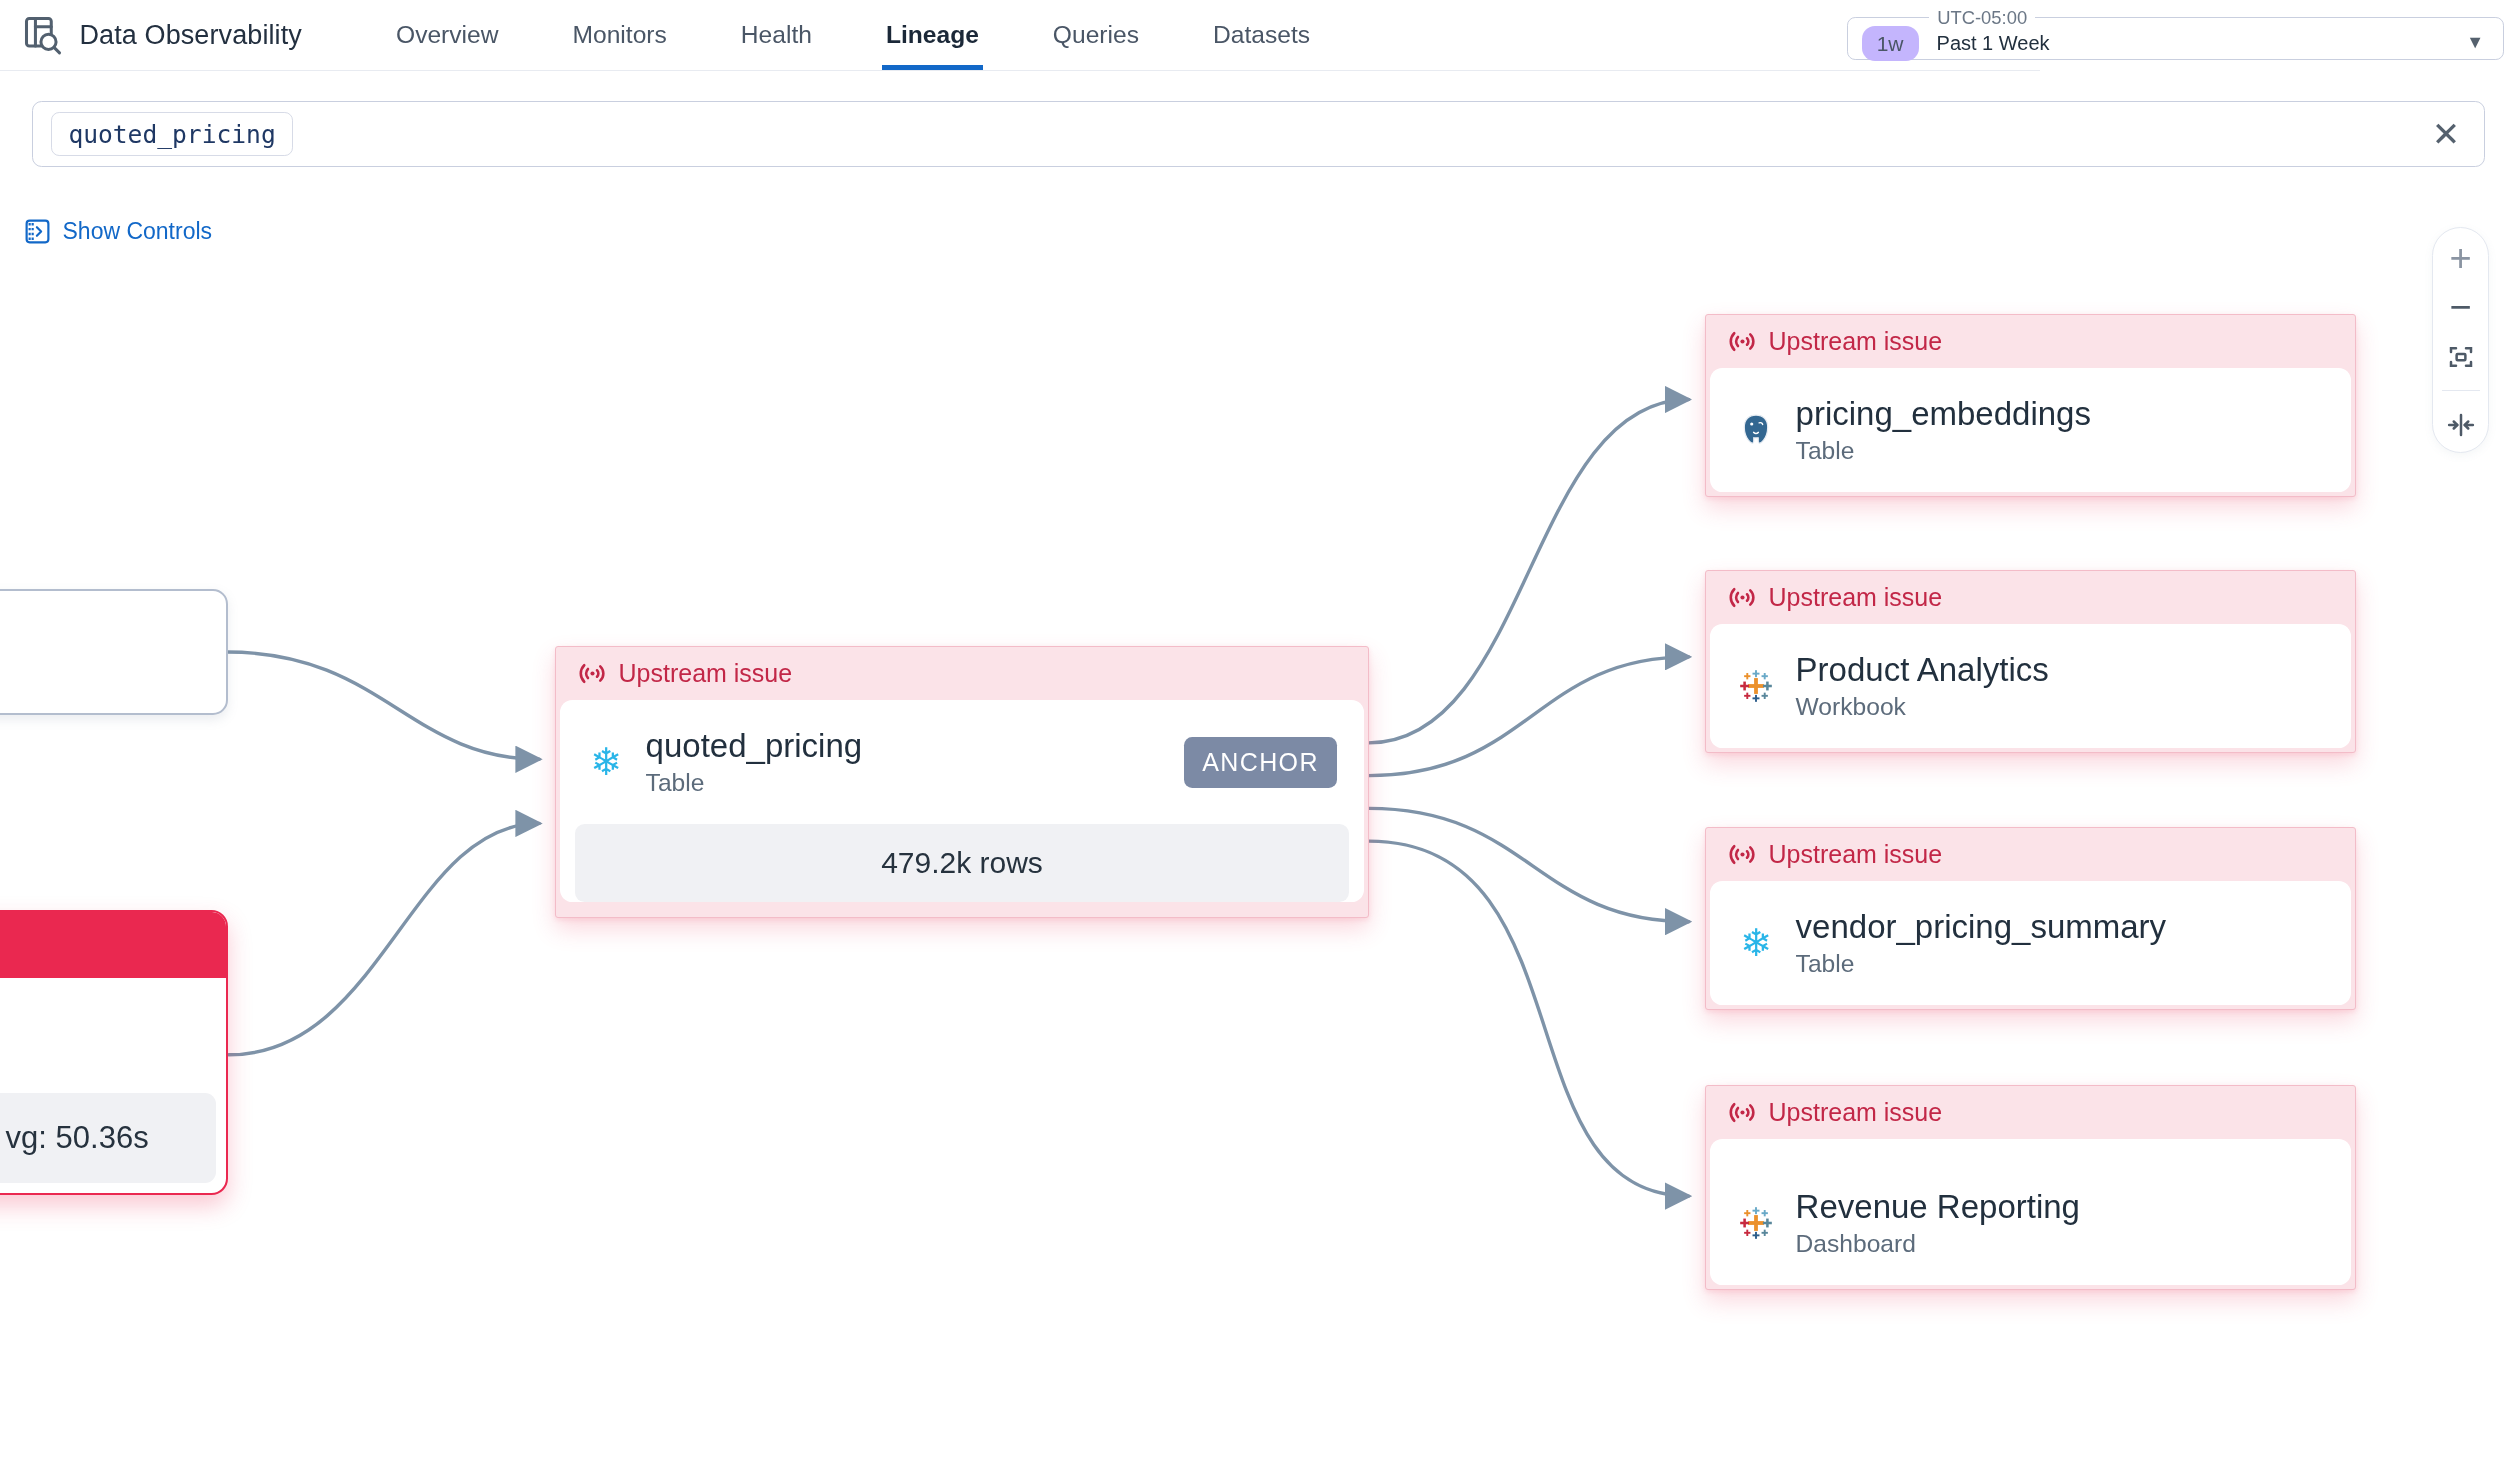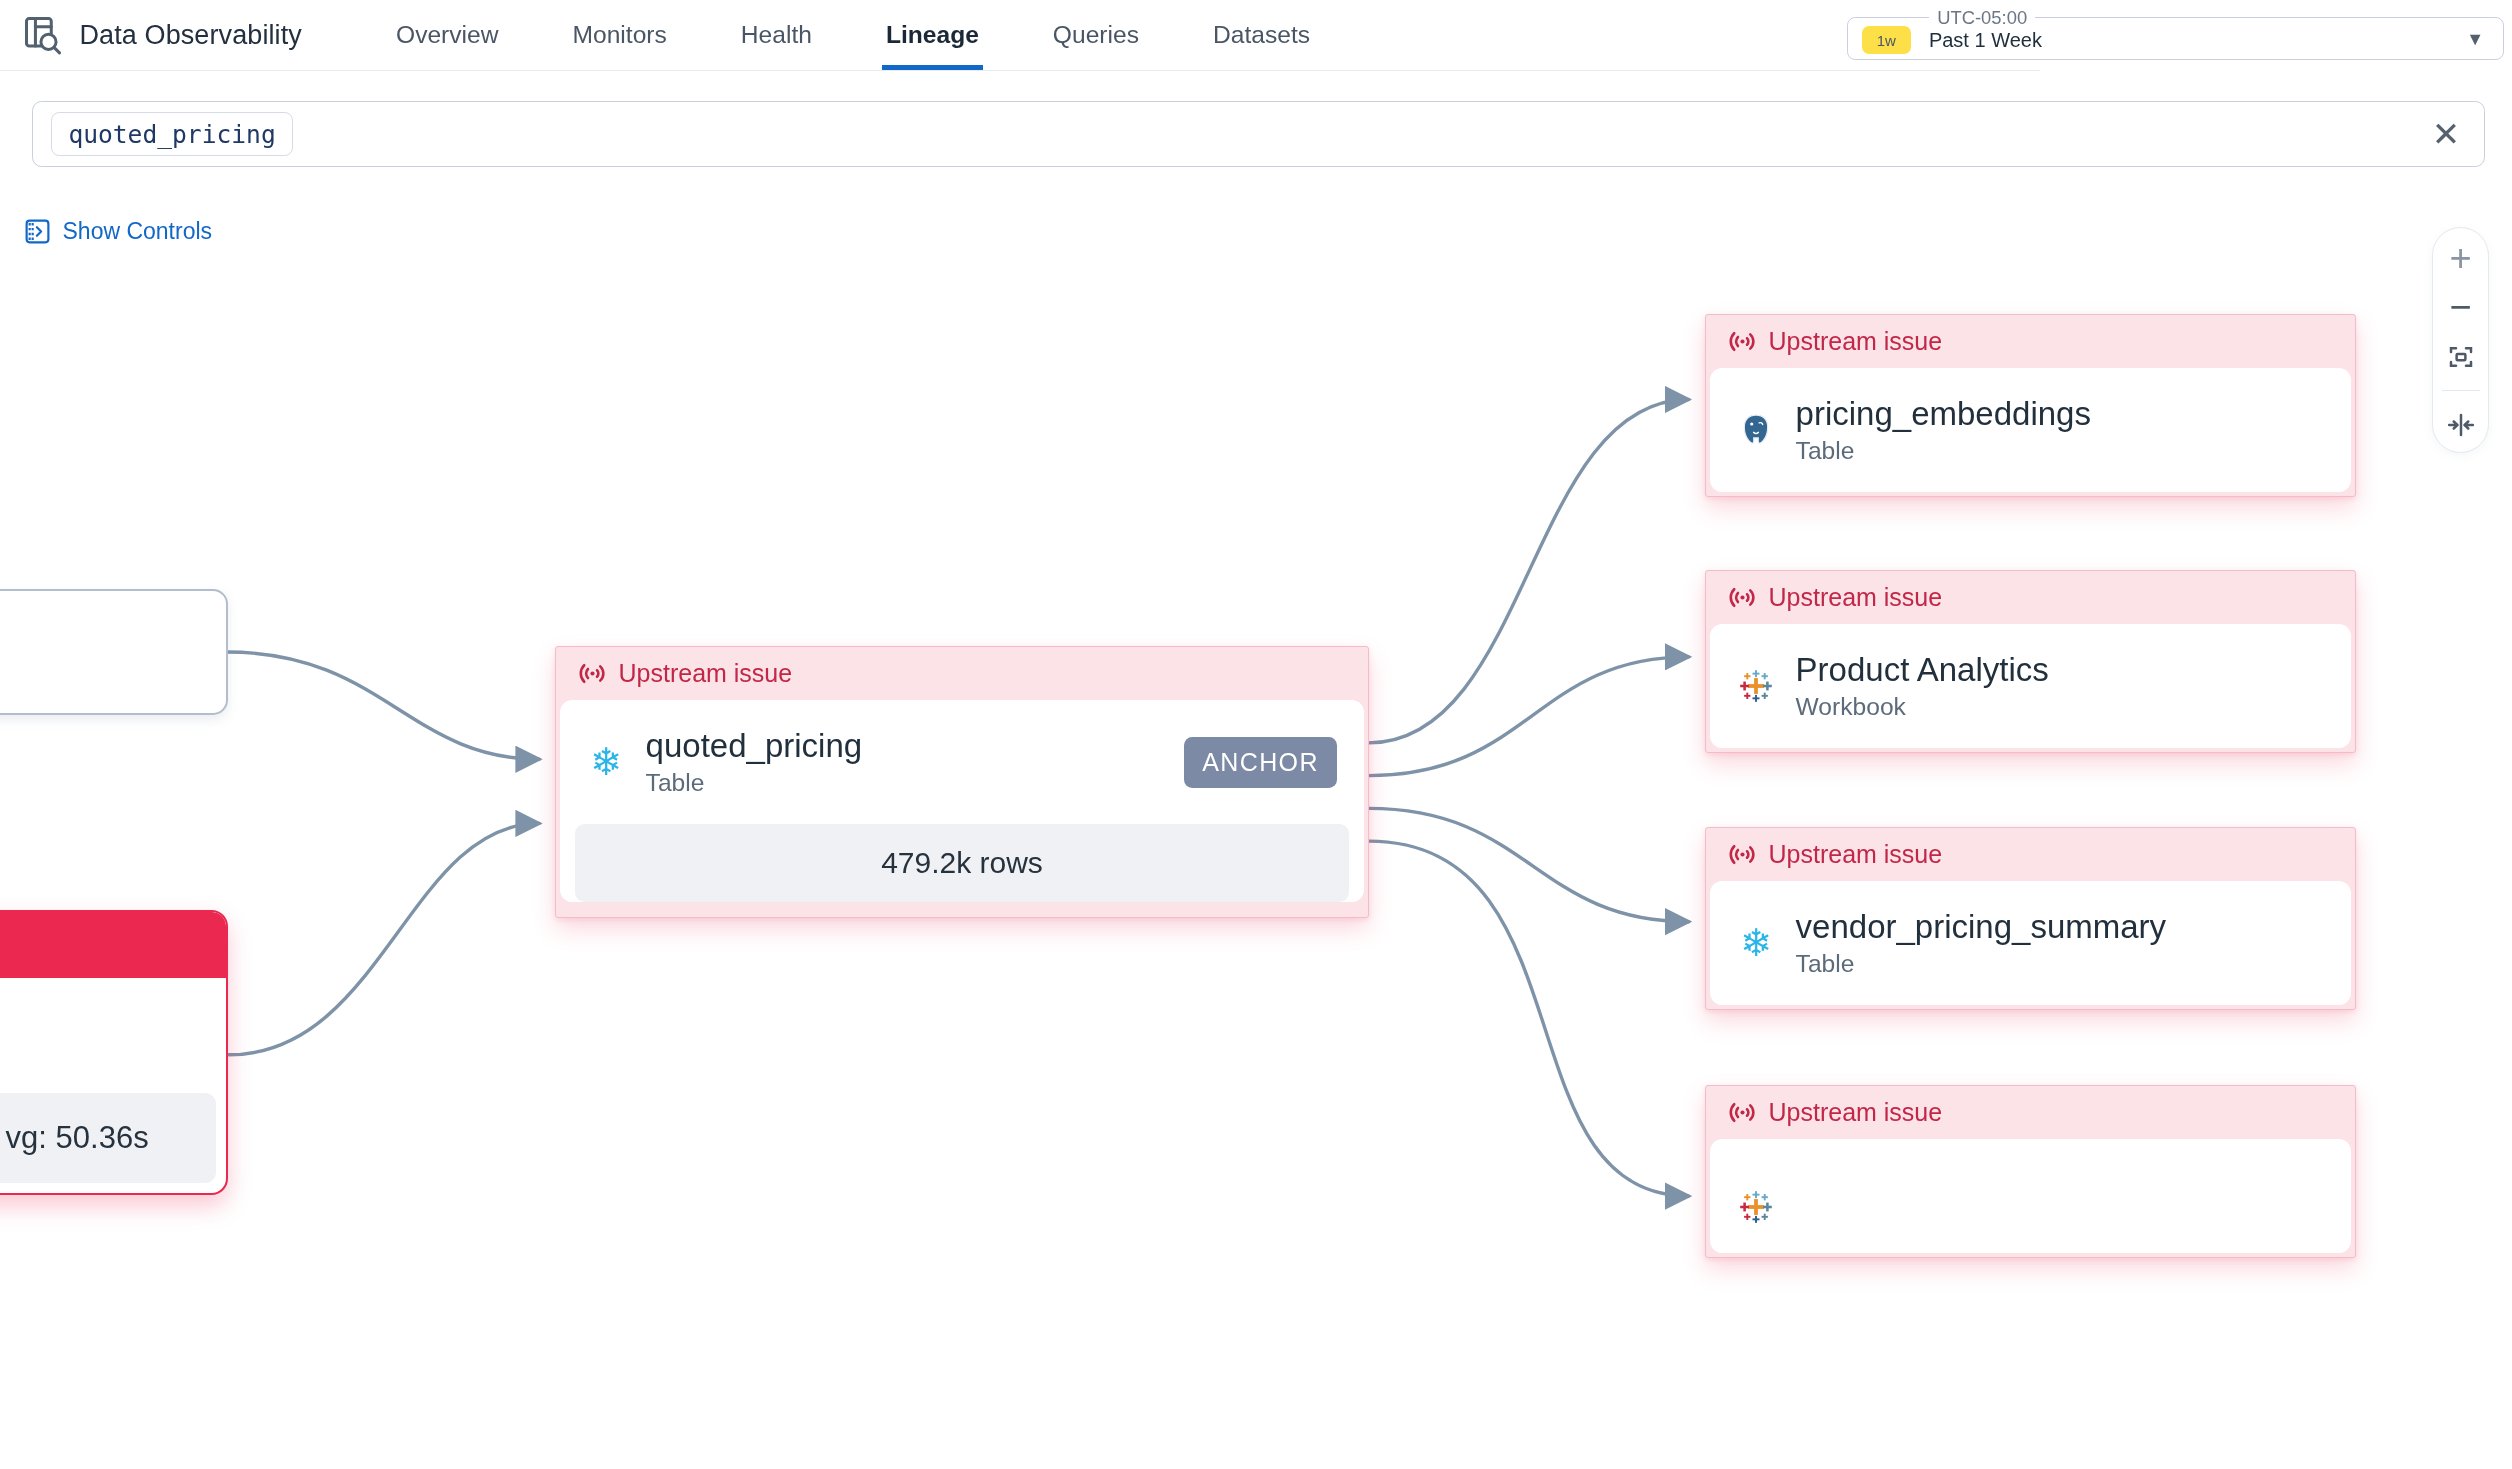--- a/index.html
+++ b/index.html
@@ -39,21 +39,21 @@
   .tabs{position:absolute;left:396px;top:0;height:70px;display:flex;gap:74px;align-items:center;}
   .tab{position:relative;height:70px;display:flex;align-items:center;font-size:24.6px;color:var(--nav-text);cursor:pointer;}
   .tab.active{color:var(--nav-active);font-weight:600;}
   .tab.active::after{content:"";position:absolute;left:-4.1px;right:-4.1px;bottom:0;height:5.5px;background:var(--accent-blue);}
   .time-range{
     position:absolute;left:1847px;top:6.8px;width:657px;height:53px;
     border:1.4px solid var(--border-light);border-radius:8.2px;margin:0;padding:0 0 4.1px 0;
   }
   .time-range legend{margin-left:81px;padding:0 8.2px;font-size:18.4px;color:#6B7786;}
   .time-inner{display:flex;align-items:center;gap:18px;padding-left:13.7px;margin-top:-2.7px;}
-  .badge-1w{background:#fde047;border-radius:7px;padding:5.5px 15px;font-size:15px;color:#4A5666;}
+  .badge-1w{background:#c4b5fd;border-radius:13px;padding:5.5px 15px;font-size:21px;color:#4A5666;}
   .time-label{font-size:20px;color:#22303E;}
   .caret{margin-left:auto;margin-right:19px;font-size:18px;color:#55616E;margin-top:-1.4px;}
 
   
   .searchbar{
     position:absolute;left:32px;top:101px;width:2453px;height:66px;
     border:1.4px solid var(--border-light);border-radius:9.6px;background:#fff;
     display:flex;align-items:center;
   }
   .chip{
@@ -418,20 +418,24 @@
           <g fill="#EB912C">
               <rect x="5.9" y="3.8" width="1.2" height="4"></rect>
               <rect x="4.5" y="5.2" width="4" height="1.2"></rect>
             </g>
           <g fill="#69A9C8">
               <rect x="16.9" y="3.8" width="1.2" height="4"></rect>
               <rect x="15.5" y="5.2" width="4" height="1.2"></rect>
             </g>
         </svg>
       </span>
+      <span class="node-texts">
+        <span class="node-title">Revenue Reporting</span>
+        <span class="node-subtitle">Dashboard</span>
+      </span>
     </div>
   </div>
 </div>
 
 <div class="zoom-toolbar">
   <button class="zbtn zplus">+</button>
   <button class="zbtn zminus">−</button>
   <button class="zbtn">
     <svg width="30" height="30" viewBox="0 0 24 24">
       <g fill="none" stroke="#4E5A67" stroke-width="2" stroke-linecap="round">

